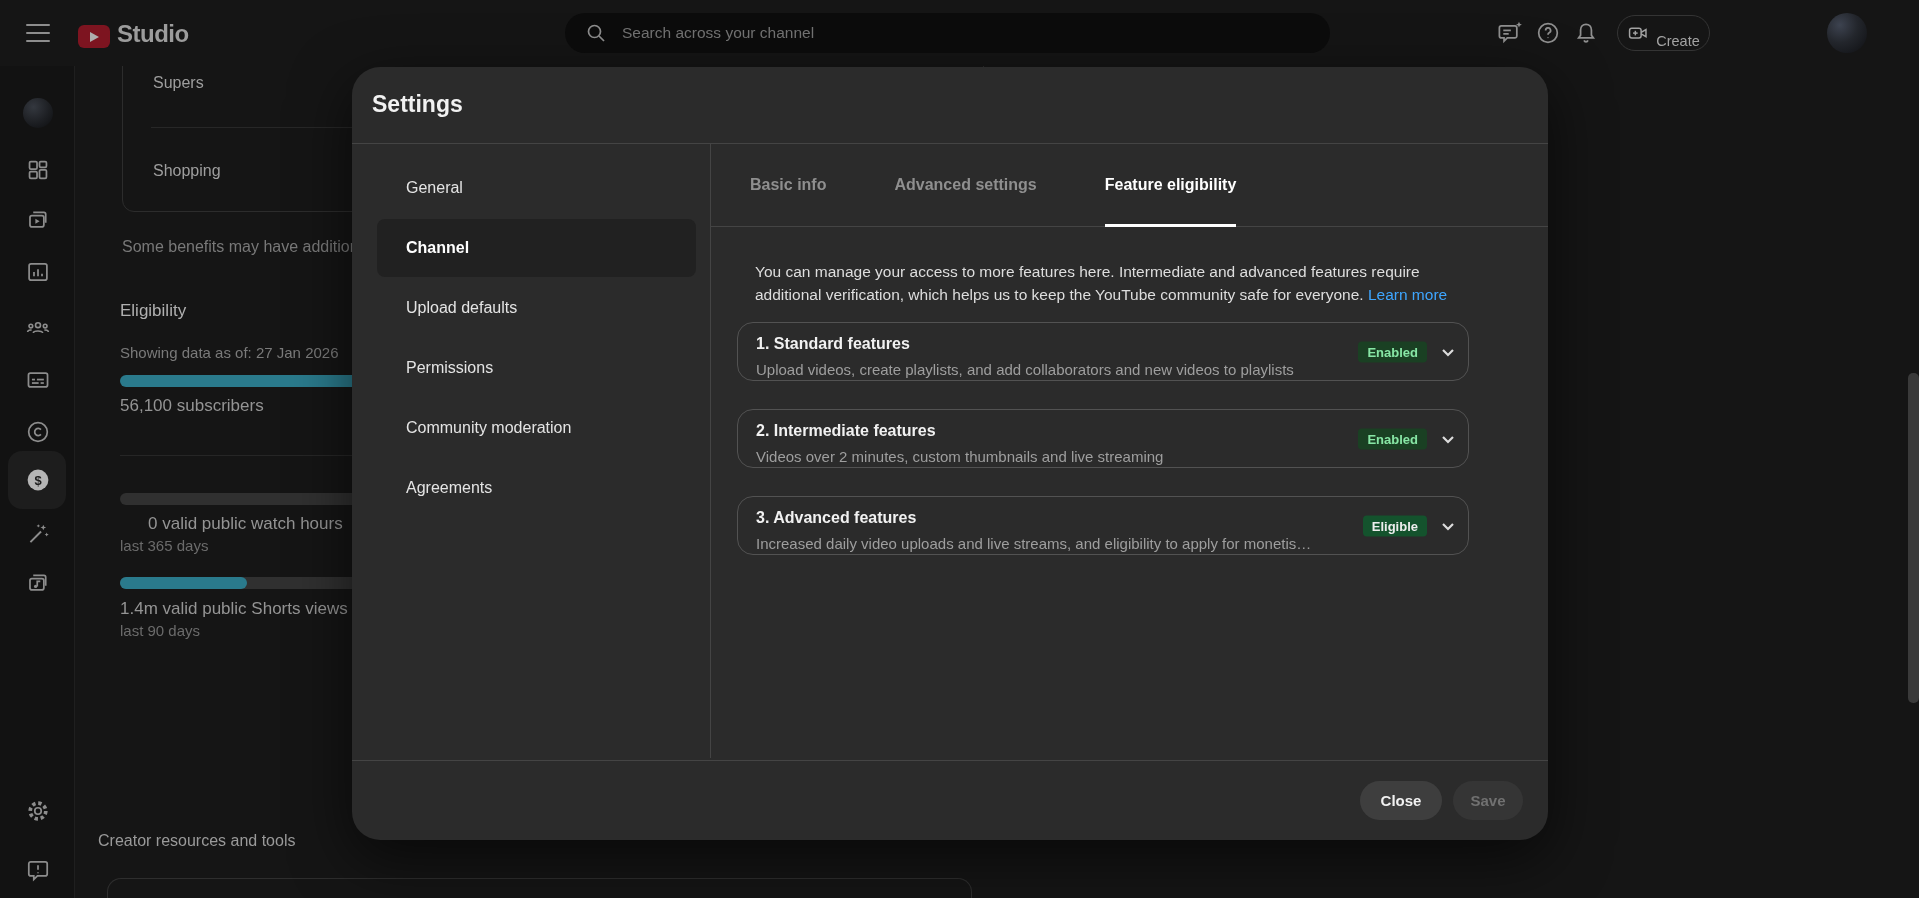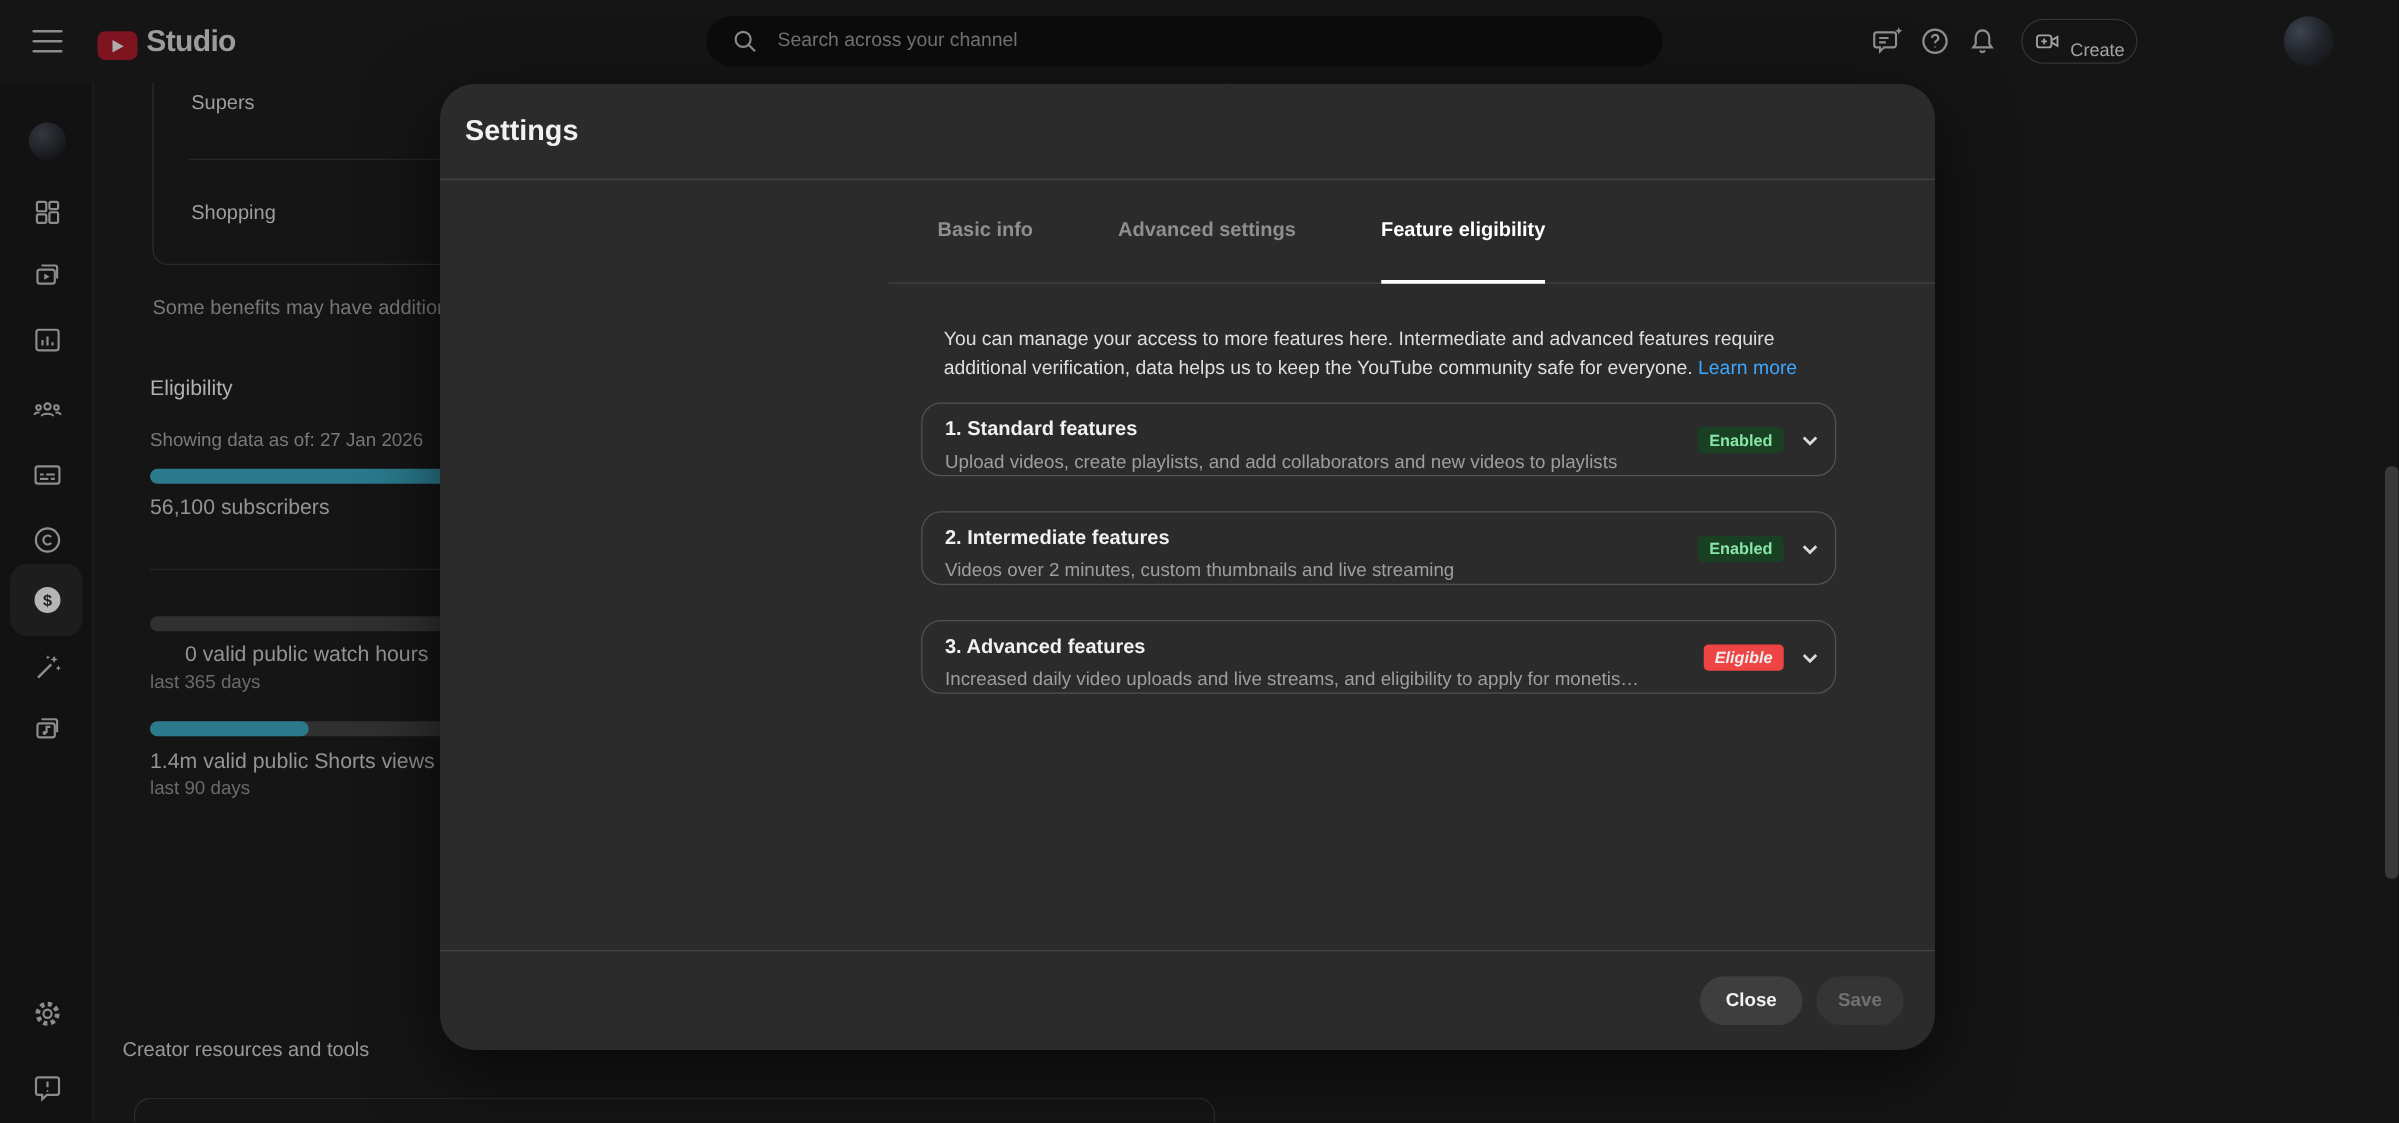--- a/index.html
+++ b/index.html
@@ -67,21 +67,21 @@
   .desc{position:absolute;left:44px;top:116px;font-size:15.5px;line-height:23px;color:#dedede;white-space:nowrap;}
   .desc a{color:#3ea6ff;text-decoration:none;cursor:pointer;}
   .cards{position:absolute;left:26px;top:178px;width:732px;}
   .feat-card{position:relative;width:732px;height:59px;border:1px solid #525252;border-radius:16px;
     margin-bottom:28px;box-sizing:border-box;cursor:pointer;padding-left:12px;}
   .feat-title{position:absolute;left:18px;top:12px;font-size:16px;font-weight:bold;color:#f1f1f1;}
   .feat-sub{position:absolute;left:18px;top:38px;font-size:15px;color:#9e9e9e;white-space:nowrap;max-width:600px;overflow:hidden;}
   .badge{position:absolute;right:41px;top:50%;transform:translateY(-50%);font-size:13px;font-weight:bold;
     padding:3px 9px;border-radius:4px;}
   .badge.enabled{background:#1a4023;color:#87e6a5;}
-  .badge.eligible{background:#ef4444;color:#ededed;font-style:italic;}
+  .badge.eligible{background:#14532d;color:#ededed;}
   .chev{position:absolute;right:8px;top:50%;transform:translateY(-50%);color:#dcdcdc;cursor:pointer;}
   .modal-footer{position:absolute;left:0;bottom:0;width:100%;height:80px;border-top:1px solid #444;box-sizing:border-box;}
   .btn{position:absolute;top:20px;height:39px;border:none;border-radius:19.5px;font-size:15px;font-weight:bold;
     font-family:"Liberation Sans",sans-serif;cursor:pointer;}
   .btn-close{right:106px;width:82px;background:#3e3e3e;color:#f1f1f1;}
   .btn-save{right:25px;width:70px;background:#353535;color:#717171;cursor:default;}
   svg{display:block;}
 </style>
 </head>
 <body>
@@ -250,31 +250,39 @@
         <circle cx="12" cy="14.6" r="0.7" fill="currentColor" stroke="none"></circle>
       </svg>
     </div>
   </div>
 
   <div class="modal">
     <div class="modal-header">
       <div class="modal-title">Settings</div>
     </div>
 
+    <div class="modal-nav">
+      <div class="nav-item">General</div>
+      <div class="nav-item active">Channel</div>
+      <div class="nav-item">Upload defaults</div>
+      <div class="nav-item">Permissions</div>
+      <div class="nav-item">Community moderation</div>
+      <div class="nav-item">Agreements</div>
+    </div>
 
     <div class="modal-content">
       <div class="tabs">
         <div class="tab">Basic info</div>
         <div class="tab">Advanced settings</div>
         <div class="tab active">Feature eligibility</div>
       </div>
 
       <div class="desc">
         <span>You can manage your access to more features here. Intermediate and advanced features require</span><br>
-        <span>additional verification, data helps us to keep the YouTube community safe for everyone.</span>
+        <span>additional verification, which helps us to keep the YouTube community safe for everyone.</span>
          <a>Learn more</a>
       </div>
 
       <div class="cards">
         <div class="feat-card">
           <div class="feat-title">1. Standard features</div>
           <div class="feat-sub">Upload videos, create playlists, and add collaborators and new videos to playlists</div>
           <div class="badge enabled">Enabled</div>
           <div class="chev">
             <svg width="24" height="24" viewBox="0 0 24 24" fill="none" stroke="currentColor" stroke-width="2.2">

